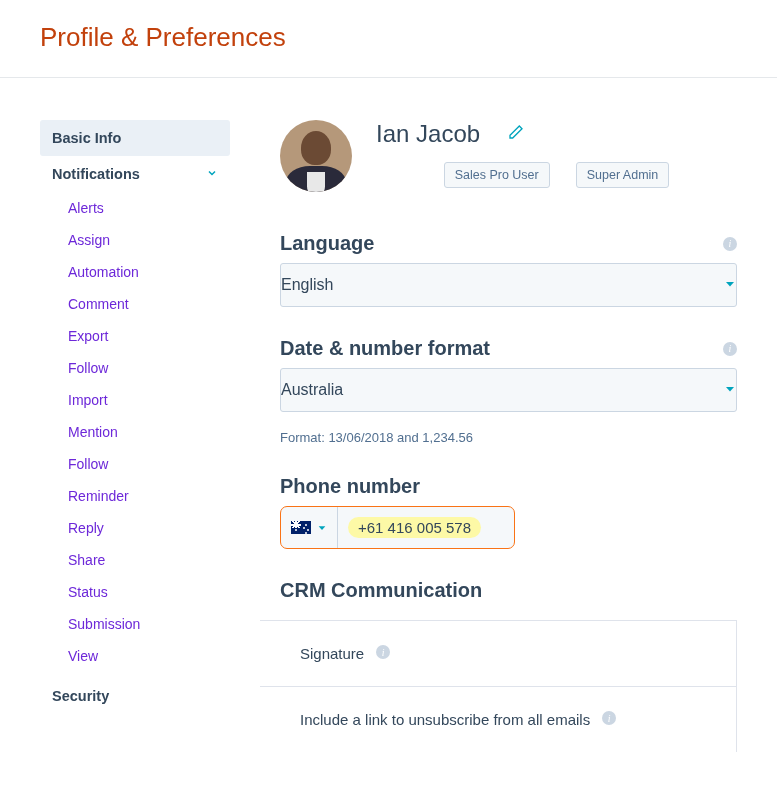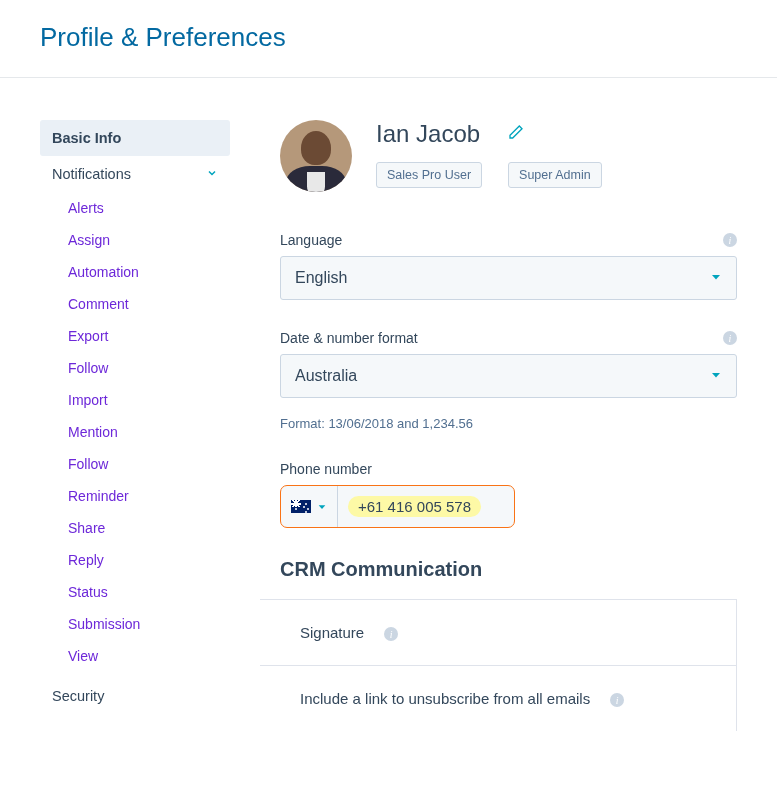--- a/index.html
+++ b/index.html
@@ -9,40 +9,41 @@
       color: #33475b;
       width: 777px;
     }
     .page-header {
       padding: 22px 40px 24px;
       border-bottom: 1px solid #e5e8eb;
     }
     .page-title {
       font-size: 26px;
       font-weight: 400;
-      color: #0369a1;
+      color: #c2410c;
     }
     .content {
       display: flex;
       padding-top: 42px;
     }
     .sidebar {
       width: 230px;
       padding-left: 40px;
       flex-shrink: 0;
     }
     .sidebar-item {
       display: flex;
       align-items: center;
       justify-content: space-between;
       padding: 10px 12px;
       font-size: 14.5px;
       color: #33475b;
       cursor: pointer;
       border-radius: 3px;
+      font-weight: bold;
     }
     .sidebar-item.active {
       background: #eaf0f6;
       font-weight: 600;
     }
     .sidebar-subitem {
       padding: 8px 12px 8px 28px;
       font-size: 14px;
       color: #6d28d9;
       cursor: pointer;
@@ -111,60 +112,62 @@
       font-weight: 400;
       color: #33475b;
     }
     .edit-icon {
       color: #00a4bd;
       cursor: pointer;
     }
     .badges {
       display: flex;
       gap: 26px;
+      justify-content: center;
     }
     .badge {
       border: 1px solid #cbd6e2;
       background: #f5f8fa;
       padding: 5px 10px;
       font-size: 12.5px;
       color: #516f90;
       border-radius: 3px;
     }
     .field-group {
       margin-bottom: 30px;
     }
     .field-label-row {
       display: flex;
       align-items: center;
       justify-content: space-between;
       margin-bottom: 8px;
     }
     .field-label {
-      font-size: 14px;
-      color: #33475b;
+      font-size: 20px;
+      color: #33475b;
+      font-weight: bold;
     }
     .info-icon {
       width: 14px;
       height: 14px;
       border-radius: 50%;
       background: #cbd6e2;
       color: #fff;
       display: inline-flex;
       align-items: center;
       justify-content: center;
       font-size: 10px;
       font-style: italic;
       font-family: Georgia, serif;
     }
     .select-box {
       border: 1px solid #cbd6e2;
       background: #f5f8fa;
       border-radius: 3px;
-      padding: 12px 14px;
+      padding: 12px 0;
       display: flex;
       align-items: center;
       justify-content: space-between;
       cursor: pointer;
       font-size: 16px;
       color: #33475b;
     }
     .select-caret {
       color: #00a4bd;
     }
@@ -239,22 +242,22 @@
     .panel {
       border: 1px solid #dfe3eb;
       border-left: none;
       border-bottom: none;
       margin-left: -20px;
     }
     .panel-row {
       padding: 24px 20px 24px 40px;
       border-bottom: 1px solid #dfe3eb;
       display: flex;
-      align-items: flex-end;
-      gap: 20px;
+      align-items: flex-start;
+      gap: 12px;
       font-size: 15px;
       color: #33475b;
     }
     .panel-row.noborder { border-bottom: none; }
   </style>
 </head>
 <body>
 
 <div class="page-header">
   <h1 class="page-title">Profile &amp; Preferences</h1>
@@ -277,22 +280,22 @@
     <div class="sidebar-subitem">Alerts</div>
     <div class="sidebar-subitem">Assign</div>
     <div class="sidebar-subitem">Automation</div>
     <div class="sidebar-subitem">Comment</div>
     <div class="sidebar-subitem">Export</div>
     <div class="sidebar-subitem">Follow</div>
     <div class="sidebar-subitem">Import</div>
     <div class="sidebar-subitem">Mention</div>
     <div class="sidebar-subitem">Follow</div>
     <div class="sidebar-subitem">Reminder</div>
+    <div class="sidebar-subitem">Reply</div>
     <div class="sidebar-subitem">Share</div>
-    <div class="sidebar-subitem">Reply</div>
     <div class="sidebar-subitem">Status</div>
     <div class="sidebar-subitem">Submission</div>
     <div class="sidebar-subitem">View</div>
     <div class="sidebar-item" style="margin-top:6px">
       <span>Security</span>
     </div>
   </nav>
 
   <main class="main">
 

